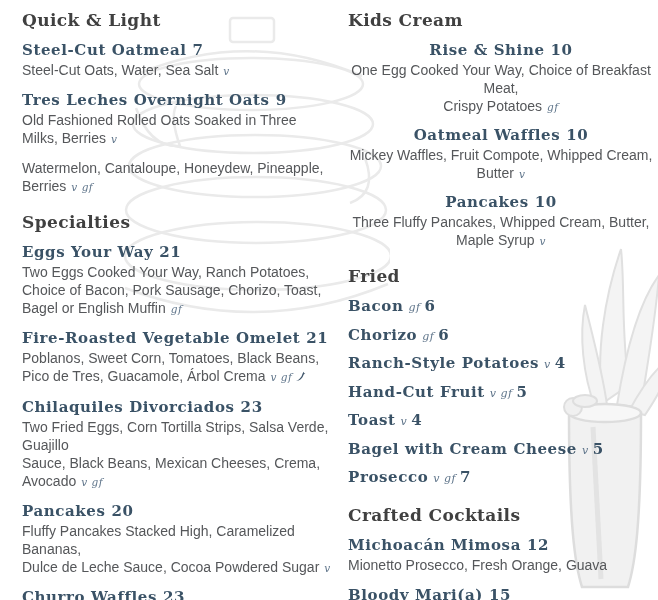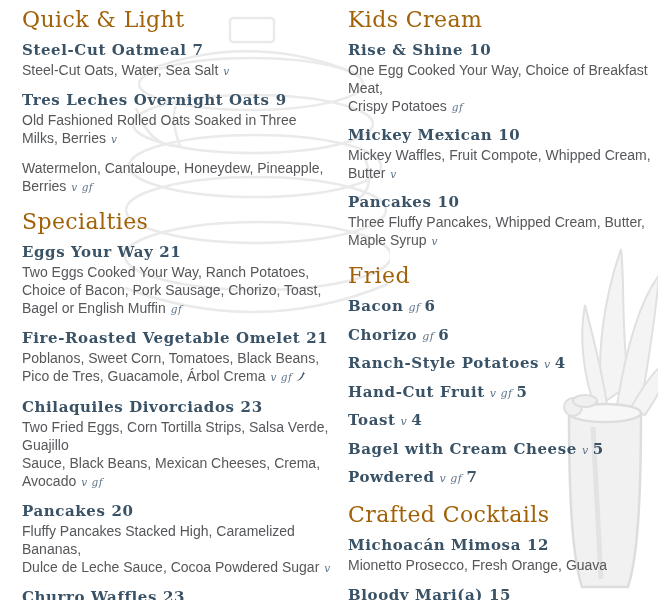--- a/index.html
+++ b/index.html
@@ -7,22 +7,22 @@
     width:658px;height:600px;position:relative;overflow:hidden;
     background:#ffffff;
     font-family:"Liberation Sans", sans-serif;
   }
   .art{position:absolute;z-index:0;}
   .menu-col{position:absolute;top:0;z-index:1;}
   .col-left{left:22px;width:312px;}
   .col-right{left:348px;width:306px;}
 
   .sec-title{
-    font-family:"DejaVu Serif", serif;font-weight:400;
-    color:#a16207;font-size:22px;letter-spacing:.4px;
+    font-family:"DejaVu Serif", serif;font-weight:700;
+    color:#404040;font-size:17px;letter-spacing:.4px;
     margin:16px 0 10px 0;line-height:22px;
   }
   .menu-col > .section:first-child .sec-title{margin-top:9px;}
 
   .item{margin-bottom:12px;}
   .item-head{line-height:18px;margin-bottom:2px;}
   .item-name,.item-price{
     font-family:"DejaVu Serif", serif;font-weight:700;
     color:#3a5266;font-size:15px;letter-spacing:.6px;
   }
@@ -33,21 +33,21 @@
   }
   .mk{
     font-family:"DejaVu Serif", serif;font-style:italic;font-weight:400;
     font-size:10.5px;color:#5d7389;margin-left:5px;letter-spacing:.5px;
   }
   .chili{display:inline-block;vertical-align:-1px;margin-left:3px;}
 
   .side-row{line-height:18px;margin-bottom:8.5px;}
   .side-row .item-price{margin-left:4px;}
   .side-row .mk{font-size:11px;}
-  .kids .item{margin-bottom:11px;}
+  .kids .item{margin-bottom:11px;text-align:center;}
 </style>
 </head>
 <body>
 
 <svg class="art" style="left:110px;top:-12px;" width="280" height="350" viewBox="0 0 280 350">
   <g fill="none" stroke="#eaeaea" stroke-width="2.5">
     <rect x="120" y="30" width="44" height="24" rx="3"></rect>
     <path d="M30,85 Q140,40 252,88"></path>
     <ellipse cx="141" cy="96" rx="112" ry="26"></ellipse>
     <path d="M26,120 Q40,160 70,158 Q60,130 66,118"></path>
@@ -144,40 +144,40 @@
   <div class="section kids">
     <div class="sec-title">Kids Cream</div>
 
     <div class="item">
       <div class="item-head"><span class="item-name">Rise &amp; Shine</span><span class="item-price">10</span></div>
       <div><span class="item-desc">One Egg Cooked Your Way, Choice of Breakfast Meat,
 Crispy Potatoes</span><span class="mk">gf</span></div>
     </div>
 
     <div class="item">
-      <div class="item-head"><span class="item-name">Mickey Mexican</span><span class="item-price">10</span></div>
+      <div class="item-head"><span class="item-name">Oatmeal Waffles</span><span class="item-price">10</span></div>
       <div><span class="item-desc">Mickey Waffles, Fruit Compote, Whipped Cream, Butter</span><span class="mk">v</span></div>
     </div>
 
     <div class="item">
       <div class="item-head"><span class="item-name">Pancakes</span><span class="item-price">10</span></div>
       <div><span class="item-desc">Three Fluffy Pancakes, Whipped Cream, Butter, Maple Syrup</span><span class="mk">v</span></div>
     </div>
   </div>
 
   <div class="section">
     <div class="sec-title">Fried</div>
 
     <div class="side-row"><span class="item-name">Bacon</span><span class="mk">gf</span><span class="item-price">6</span></div>
     <div class="side-row"><span class="item-name">Chorizo</span><span class="mk">gf</span><span class="item-price">6</span></div>
     <div class="side-row"><span class="item-name">Ranch-Style Potatoes</span><span class="mk">v</span><span class="item-price">4</span></div>
     <div class="side-row"><span class="item-name">Hand-Cut Fruit</span><span class="mk">v gf</span><span class="item-price">5</span></div>
     <div class="side-row"><span class="item-name">Toast</span><span class="mk">v</span><span class="item-price">4</span></div>
     <div class="side-row"><span class="item-name">Bagel with Cream Cheese</span><span class="mk">v</span><span class="item-price">5</span></div>
-    <div class="side-row"><span class="item-name">Powdered</span><span class="mk">v gf</span><span class="item-price">7</span></div>
+    <div class="side-row"><span class="item-name">Prosecco</span><span class="mk">v gf</span><span class="item-price">7</span></div>
   </div>
 
   <div class="section">
     <div class="sec-title">Crafted Cocktails</div>
 
     <div class="item">
       <div class="item-head"><span class="item-name">Michoacán Mimosa</span><span class="item-price">12</span></div>
       <div><span class="item-desc">Mionetto Prosecco, Fresh Orange, Guava</span></div>
     </div>
 

